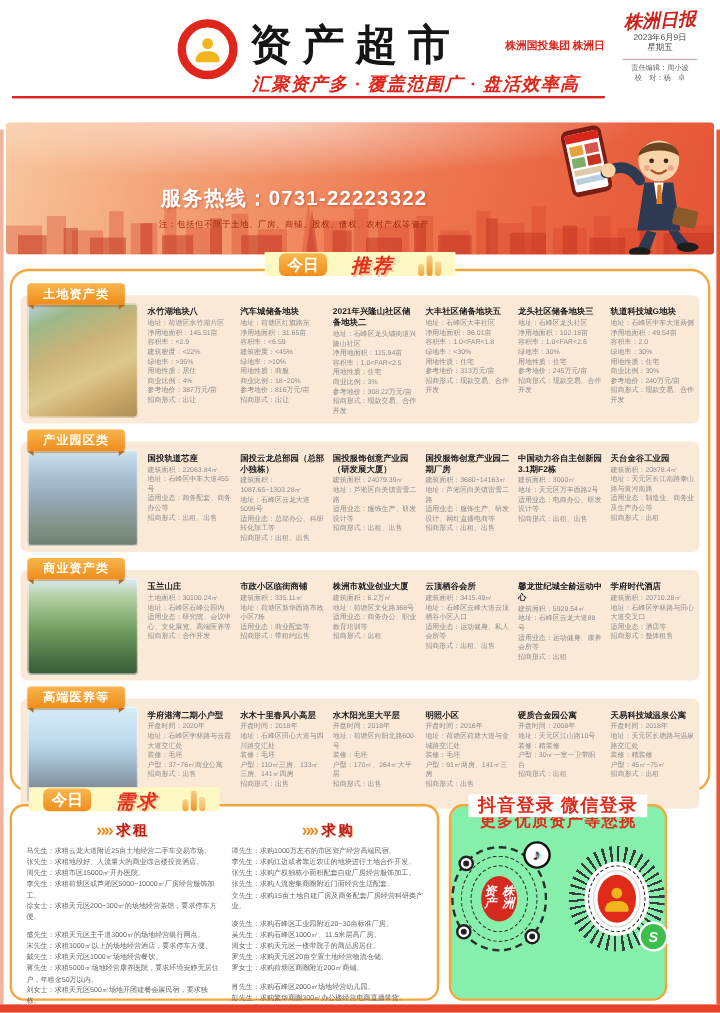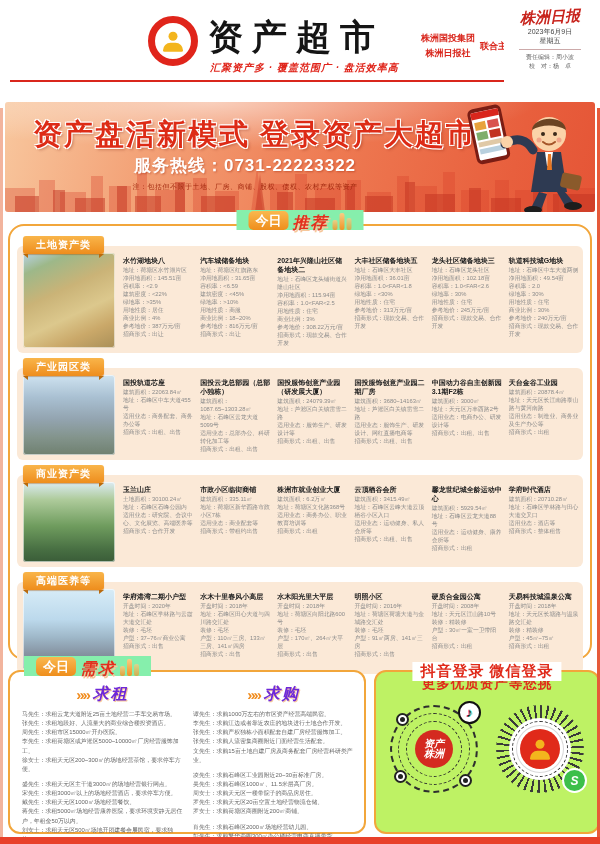--- a/index.html
+++ b/index.html
@@ -10,43 +10,43 @@
   .edge-right{position:absolute;right:0;top:108px;bottom:7px;width:3px;background:#e65a3a;}
   .bottom-bar{position:absolute;left:0;right:0;bottom:0;height:7px;background:#e8402a;}
   
   .header{position:absolute;top:0;left:0;right:0;height:100px;background:#fff;text-decoration:underline;}
   .header-rule{position:absolute;left:10px;right:10px;top:80px;height:2px;background:#d9261c;}
   .logo{position:absolute;left:148px;top:16px;width:50px;height:50px;border:7px solid #e0251b;border-radius:50%;background:#fff;box-sizing:border-box;}
   .person{position:absolute;left:50%;top:50%;transform:translate(-50%,-46%);width:22px;height:20px;}
   .person::before{content:"";position:absolute;top:0;left:50%;transform:translateX(-50%);width:9px;height:9px;background:#f3b51d;border-radius:50%;}
   .person::after{content:"";position:absolute;bottom:0;left:50%;transform:translateX(-50%);width:20px;height:9px;background:#f3b51d;border-radius:10px 10px 2px 2px;}
   .main-title{position:absolute;left:208px;top:14px;font-size:35px;font-weight:bold;color:#151515;letter-spacing:9px;white-space:nowrap;}
-  .tagline{position:absolute;left:210px;top:61px;font-size:10px;font-weight:bold;font-style:italic;color:#e0251b;letter-spacing:1px;white-space:nowrap;}
+  .tagline{position:absolute;left:210px;top:61px;font-size:15px;font-weight:bold;font-style:italic;color:#e0251b;letter-spacing:1px;white-space:nowrap;}
   .organizers{position:absolute;left:421px;top:32px;display:flex;align-items:center;gap:5px;}
-  .org-stack{display:flex;flex-direction:column;gap:2px;font-size:9px;font-weight:bold;color:#d9261c;text-align:center;justify-content:center;}
+  .org-stack{display:flex;flex-direction:row;gap:2px;font-size:9px;font-weight:bold;color:#d9261c;text-align:center;justify-content:center;}
   .org-joint{font-size:9px;font-weight:bold;color:#d9261c;}
   .masthead{position:absolute;right:4px;top:4px;width:92px;height:90px;background:#fff;text-align:center;z-index:2;}
   .mast-name{font-family:"DejaVu Serif","Liberation Serif",serif;font-style:italic;font-weight:bold;color:#c8241d;font-size:15px;transform:rotate(-3deg);margin-top:4px;}
   .mast-date,.mast-week{font-size:7px;color:#444;line-height:1.35;}
   .mast-page{font-size:23px;color:#e2462f;font-weight:normal;line-height:1.05;}
   .mast-div{width:62px;height:1px;background:#caa;margin:3px auto;}
   .mast-ed{font-size:6px;color:#666;line-height:1.5;}
   
   .banner{position:absolute;left:5px;right:5px;top:102px;height:110px;border-radius:3px;overflow:hidden;
     background:linear-gradient(105deg,#f8c79e 0%,#f3a176 25%,#ee7a52 55%,#e85f3d 85%,#e55536 100%);}
   .banner-glow{position:absolute;left:0;top:0;right:0;height:55px;background:radial-gradient(ellipse at 35% 0%,rgba(255,255,255,.55),rgba(255,255,255,0) 60%);}
   .banner-headline{position:absolute;left:0;right:90px;top:13px;text-align:center;font-size:29px;font-weight:bold;color:#dd2b16;letter-spacing:2px;white-space:nowrap;
     text-shadow:-1px -1px 0 #fff,1px -1px 0 #fff,-1px 1px 0 #fff,1px 1px 0 #fff,2px 2px 3px rgba(120,20,0,.35);}
   .banner-hotline{position:absolute;left:0;right:110px;top:52px;text-align:center;color:#fff;font-weight:bold;font-size:17px;letter-spacing:1px;text-shadow:1px 1px 2px rgba(150,30,0,.4);}
   .banner-note{position:absolute;left:0;right:110px;top:80px;text-align:center;color:#a3290f;font-size:7px;letter-spacing:.5px;}
   .skyline{position:absolute;left:0;right:0;bottom:0;height:46px;}
   .mascot{position:absolute;right:2px;top:-2px;width:132px;height:114px;}
   
   .recommend{position:absolute;left:8px;right:8px;top:224px;height:436px;border:2px solid #f2a63b;border-radius:16px;background:#fff;box-sizing:border-box;}
-  .badge-wrap{position:absolute;top:-16px;display:flex;align-items:flex-end;gap:4px;background:#86efac;padding:0 12px;z-index:3;text-align:center;}
+  .badge-wrap{position:absolute;top:-16px;display:flex;align-items:flex-end;gap:20px;background:#fef9c3;padding:0 12px;z-index:3;text-align:center;}
   .badge-center{left:50%;transform:translateX(-50%);}
   .badge-left{left:14px;}
   .badge-pill{background:linear-gradient(#f9b84f,#ef8e1c);color:#fff;font-size:13px;font-weight:bold;padding:3px 7px;border-radius:5px;line-height:1;}
   .badge-word{font-size:16px;font-weight:bold;font-style:italic;color:#e42e1d;line-height:.9;text-shadow:1.5px 1.5px 0 #f6c79b;letter-spacing:2px;}
   .bars{display:flex;align-items:flex-end;gap:2px;height:20px;}
   .bars i{display:block;width:5px;border-radius:2px;background:linear-gradient(#f9cd85,#ef9426);}
   .bars i:nth-child(1){height:10px;opacity:.85;}
   .bars i:nth-child(2){height:17px;}
   .bars i:nth-child(3){height:12px;opacity:.7;}
   .sections{position:absolute;inset:0;padding:20px 7px 4px;box-sizing:border-box;}
@@ -61,31 +61,31 @@
   .photo-park{background:linear-gradient(180deg,#dcebf3 0%,#aecb9b 22%,#6f9c5e 55%,#476e42 85%,#3a5c38 100%);}
   .photo-residential{background:linear-gradient(180deg,#d7ecf7 0%,#bcd9ec 38%,#9fb8c9 60%,#84919f 82%,#6e7a88 100%);}
   .items{flex:1;display:grid;grid-template-columns:repeat(6,1fr);gap:0 7px;padding-top:3px;}
   .item-title{font-size:7px;font-weight:bold;color:#222;line-height:1.3;margin-bottom:2px;}
   .item-line{font-size:5.8px;color:#8b8b8b;line-height:1.38;}
   
   .demands{position:absolute;left:8px;top:670px;width:358px;height:164px;border:2px solid #f2a63b;border-radius:12px;background:#fff;box-sizing:border-box;}
   .demand-cols{display:grid;grid-template-columns:1fr 1fr;gap:10px;padding:12px 10px 4px 12px;}
   .demand-head{display:flex;align-items:center;justify-content:center;gap:4px;margin-bottom:5px;}
   .chev{color:#f08c1e;font-weight:bold;font-size:15px;line-height:1;letter-spacing:-2px;}
-  .demand-label{color:#6d28d9;font-weight:bold;font-size:16px;font-style:italic;letter-spacing:2px;text-shadow:1px 1px 0 #f6c79b;}
+  .demand-label{color:#b91c1c;font-weight:bold;font-size:12px;letter-spacing:2px;text-shadow:1px 1px 0 #f6c79b;}
   .demand-group{margin-bottom:6px;}
   .demand-line{font-size:5.9px;color:#666;line-height:1.55;}
-  .qrbox{position:absolute;left:374px;top:670px;width:226px;height:164px;border:2px solid #f2a63b;border-radius:12px;background:#bef264;box-sizing:border-box;text-align:center;}
+  .qrbox{position:absolute;left:374px;top:670px;width:182px;height:164px;border:2px solid #f2a63b;border-radius:12px;background:#86efac;box-sizing:border-box;text-align:center;}
   .qr-title{position:absolute;top:-10px;left:50%;transform:translateX(-50%);background:#fff;padding:0 8px;color:#e02a1a;font-weight:bold;font-size:15px;white-space:nowrap;letter-spacing:1px;}
   .qr-sub{margin-top:3px;color:#e02a1a;font-weight:bold;font-size:13.5px;letter-spacing:1px;}
   .qr-row{display:flex;justify-content:center;gap:18px;margin-top:12px;}
   .qr{width:88px;height:88px;position:relative;}
   .ring{position:absolute;border-radius:50%;border:2px dashed #2e2e2e;}
   .r1{inset:0;}.r2{inset:8px;border-width:1.5px;}.r3{inset:16px;border-width:1.5px;}
-  .qr-center{position:absolute;inset:25px;background:#d42a20;border-radius:50%;display:flex;flex-direction:column;align-items:center;justify-content:center;color:#fff;font-weight:bold;font-size:10px;line-height:1.05;font-style:italic;}
+  .qr-center{position:absolute;inset:25px;background:#d42a20;border-radius:50%;display:flex;flex-direction:row;align-items:center;justify-content:center;color:#fff;font-weight:bold;font-size:10px;line-height:1.05;font-style:italic;}
   .target{position:absolute;width:9px;height:9px;border:2px solid #222;border-radius:50%;background:#fff;}
   .target::after{content:"";position:absolute;inset:2px;background:#222;border-radius:50%;}
   .t-tl{left:6px;top:8px;}.t-bl{left:4px;bottom:10px;}.t-br{right:6px;bottom:6px;}
   .qr-note{position:absolute;right:-3px;top:-4px;width:23px;height:23px;background:#fff;border:2px solid #111;border-radius:50%;display:flex;align-items:center;justify-content:center;font-size:13px;font-weight:bold;color:#111;box-sizing:border-box;text-shadow:1px 0 0 #25f4ee,-1px 0 0 #fe2c55;z-index:2;}
   .rays{position:absolute;inset:0;border-radius:50%;background:repeating-conic-gradient(#3a3a3a 0deg 3deg,transparent 3deg 9.5deg);}
   .rays::after{content:"";position:absolute;inset:13px;background:#fff;border-radius:50%;}
   .qr-logo{position:absolute;inset:24px;border-radius:50%;background:#e02a1a;box-shadow:0 0 0 3px #fff,0 0 0 4px #d8d8d8;}
   .qr-wx{position:absolute;right:-1px;bottom:2px;width:21px;height:21px;background:#3cbf4a;border-radius:50%;display:flex;align-items:center;justify-content:center;color:#fff;font-weight:bold;font-size:12px;font-style:italic;z-index:2;box-shadow:0 0 0 2px #fff;}
 </style>
 </head>
@@ -157,21 +157,20 @@
         <rect x="340" y="20" width="10" height="26"></rect>
         <rect x="360" y="30" width="28" height="16"></rect>
         <rect x="400" y="16" width="10" height="30"></rect>
         <rect x="420" y="28" width="30" height="18"></rect>
         <rect x="464" y="22" width="12" height="24"></rect>
         <rect x="486" y="32" width="30" height="14"></rect>
         <rect x="528" y="18" width="10" height="28"></rect>
         <rect x="548" y="28" width="42" height="18"></rect>
     </g>
   </svg>
-  <div class="banner-headline">资产盘活新模式 登录资产大超市</div>
   <div class="banner-hotline"><span>服务热线：</span><span>0731-22223322</span></div>
   <div class="banner-note">注：包括但不限于土地、厂房、商铺、股权、债权、农村产权等资产</div>
   <svg class="mascot" viewBox="0 0 132 114">
     <g transform="rotate(-12 30 40)">
       <rect x="12" y="6" width="34" height="56" rx="6" fill="#7a1d14"></rect>
       <rect x="15" y="10" width="28" height="48" rx="2" fill="#fff"></rect>
       <rect x="15" y="10" width="28" height="7" fill="#d9261c"></rect>
       <rect x="17" y="20" width="11" height="8" fill="#e8a23c"></rect>
         <rect x="30" y="20" width="11" height="8" fill="#d9534f"></rect>
       <rect x="17" y="30" width="11" height="8" fill="#7fae6b"></rect>

